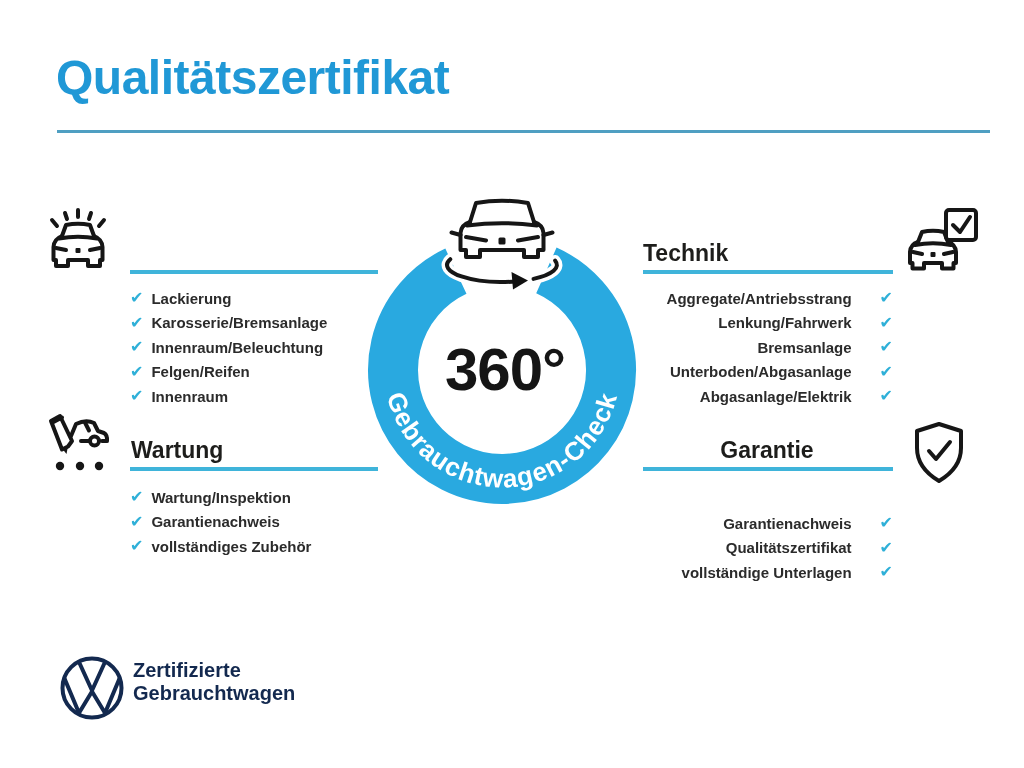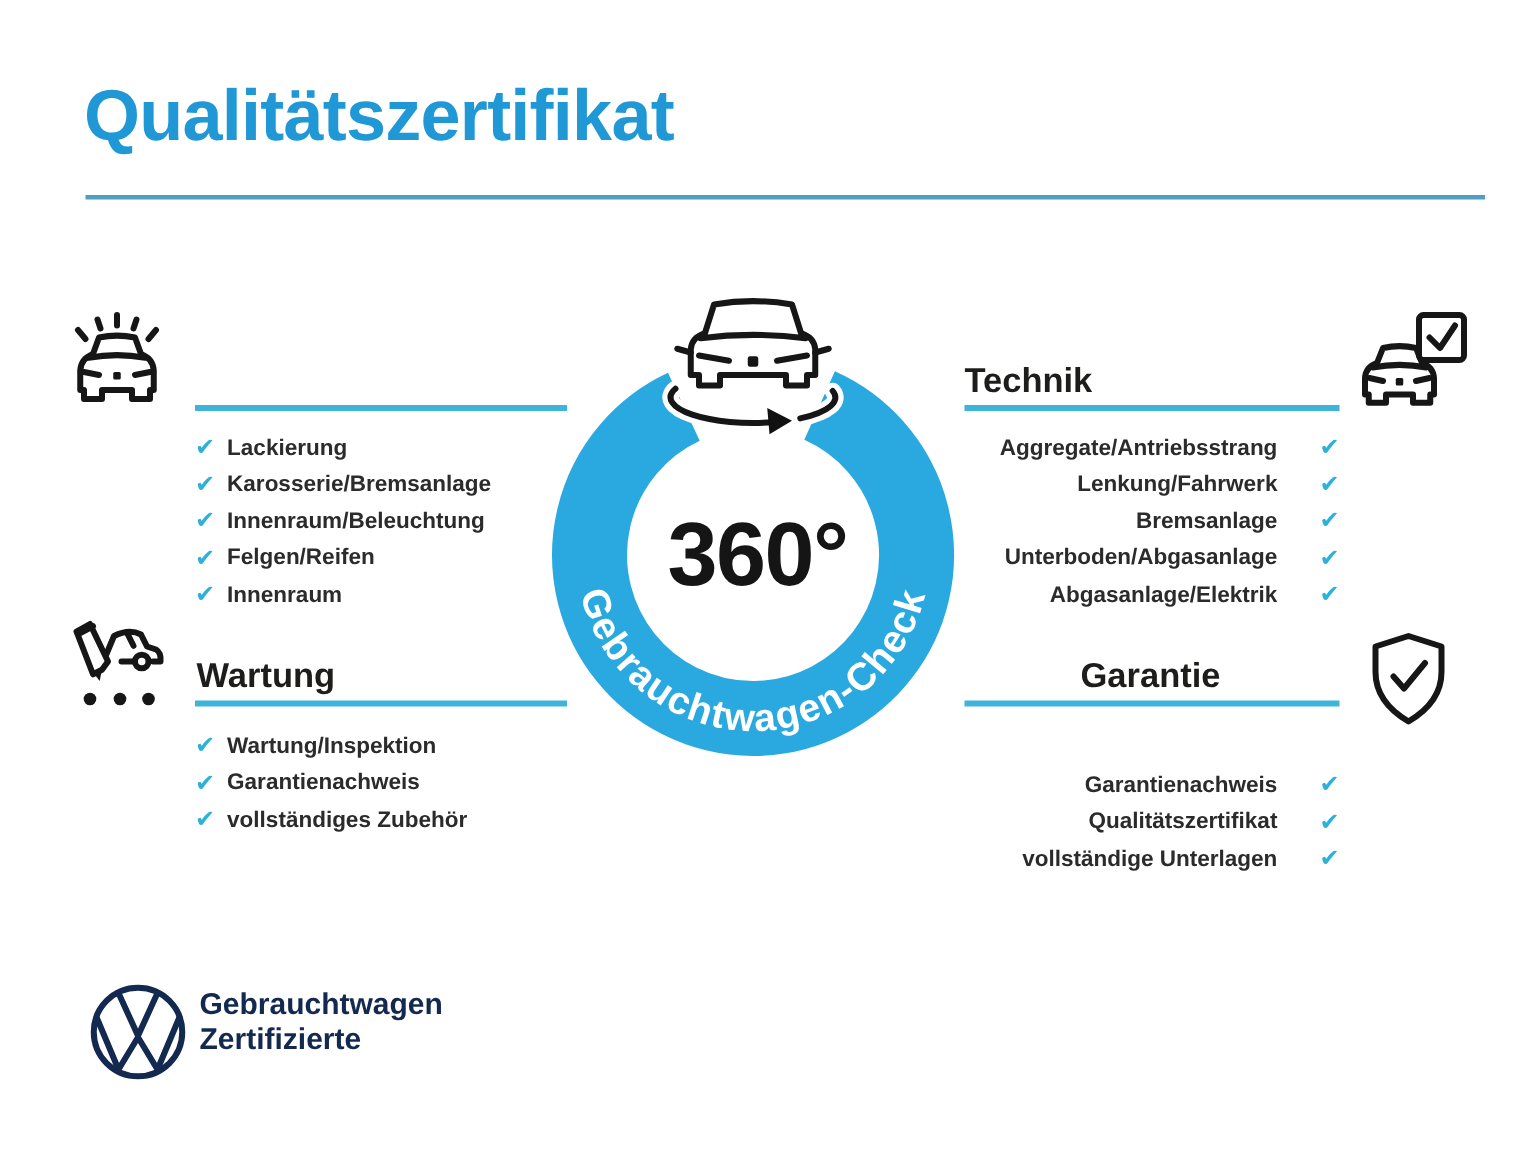--- a/index.html
+++ b/index.html
@@ -202,17 +202,17 @@
   </svg>
 
   <svg class="abs" id="footer-logo" width="66" height="66" viewBox="0 0 66 66">
     <g fill="none" stroke="#13294f" stroke-width="4" stroke-linecap="round" stroke-linejoin="round">
       <circle cx="33" cy="33" r="29.5"></circle>
       <path d="M 20,7 L 33,35.5 L 46,7"></path>
       <path d="M 5.5,23.5 L 20,58 L 33,36.5 L 46,58 L 60.5,23.5"></path>
     </g>
   </svg>
   <div class="abs" id="footer-text">
+    <div>Zertifizierte</div>
     <div>Gebrauchtwagen</div>
-    <div>Zertifizierte</div>
   </div>
 
 </div>
 
 </body></html>

